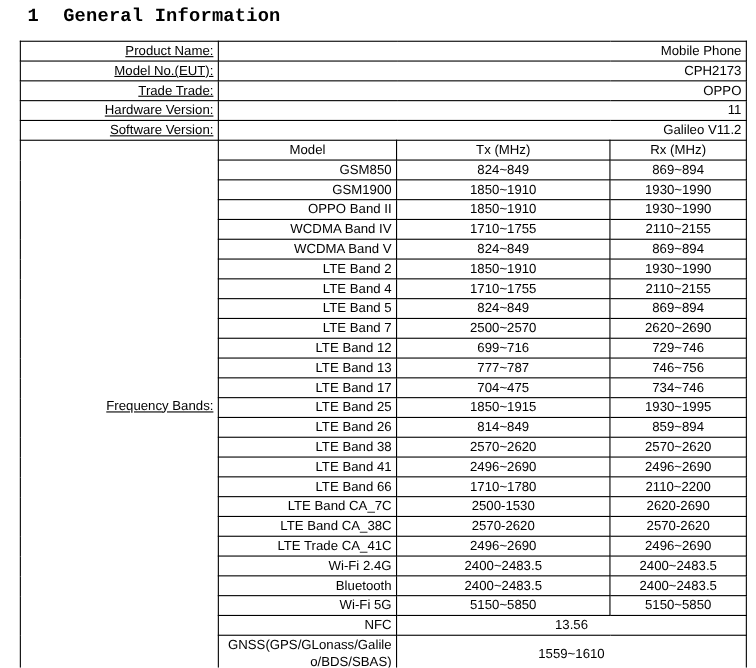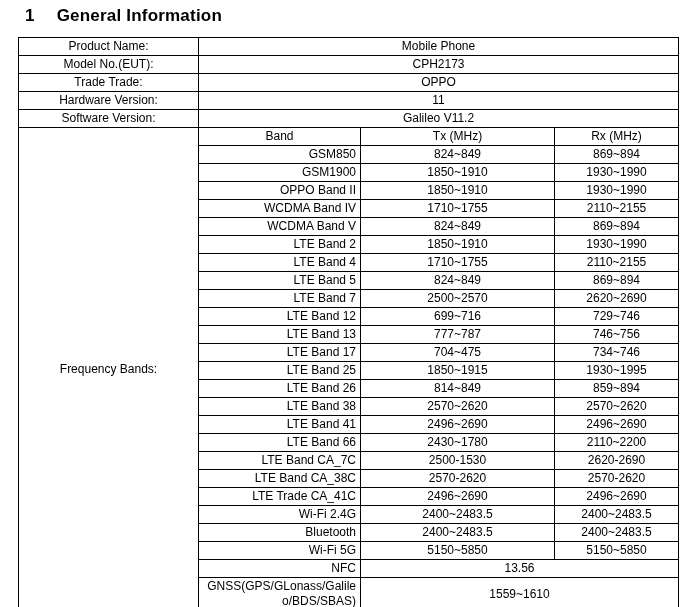--- a/index.html
+++ b/index.html
@@ -16,20 +16,21 @@
     background: #ffffff;
     overflow: hidden;
   }
   h1.section-heading {
     margin: 0;
     padding: 6px 0 0 25px;
     font-size: 17px;
     font-weight: bold;
     color: #000000;
     letter-spacing: 0.2px;
+    font-family: Liberation Mono, monospace;
   }
   h1.section-heading .h-num {
     display: inline-block;
     margin-right: 22px;
   }
   table.info-table {
     position: absolute;
     left: 18px;
     top: 37px;
     width: 660px;
@@ -39,25 +40,26 @@
     color: #000000;
   }
   table.info-table td {
     border: 1px solid #000000;
     padding: 1px 4px;
     line-height: 15px;
     vertical-align: middle;
     background: #ffffff;
   }
   td.label {
-    text-align: center;
+    text-align: right;
     padding-left: 7px;
+    text-decoration: underline;
   }
   td.value {
-    text-align: center;
+    text-align: right;
     padding-left: 8px;
   }
   td.c {
     text-align: center;
   }
   td.band {
     word-break: break-all;
     text-align: right;
   }
   col.col-label { width: 180px; }
@@ -97,21 +99,21 @@
       <tr>
         <td class="label">Hardware Version:</td>
         <td class="value" colspan="3">11</td>
       </tr>
       <tr>
         <td class="label">Software Version:</td>
         <td class="value" colspan="3">Galileo V11.2</td>
       </tr>
       <tr>
         <td class="label" rowspan="26">Frequency Bands:</td>
-        <td class="c">Band</td>
+        <td class="c">Model</td>
         <td class="c">Tx (MHz)</td>
         <td class="c">Rx (MHz)</td>
       </tr>
 
     <tr>
           <td class="c band">GSM850</td>
           <td class="c">824~849</td>
           <td class="c">869~894</td>
         </tr>
         <tr>
@@ -184,21 +186,21 @@
           <td class="c">2570~2620</td>
           <td class="c">2570~2620</td>
         </tr>
         <tr>
           <td class="c band">LTE Band 41</td>
           <td class="c">2496~2690</td>
           <td class="c">2496~2690</td>
         </tr>
         <tr>
           <td class="c band">LTE Band 66</td>
-          <td class="c">2430~1780</td>
+          <td class="c">1710~1780</td>
           <td class="c">2110~2200</td>
         </tr>
         <tr>
           <td class="c band">LTE Band CA_7C</td>
           <td class="c">2500-1530</td>
           <td class="c">2620-2690</td>
         </tr>
         <tr>
           <td class="c band">LTE Band CA_38C</td>
           <td class="c">2570-2620</td>

